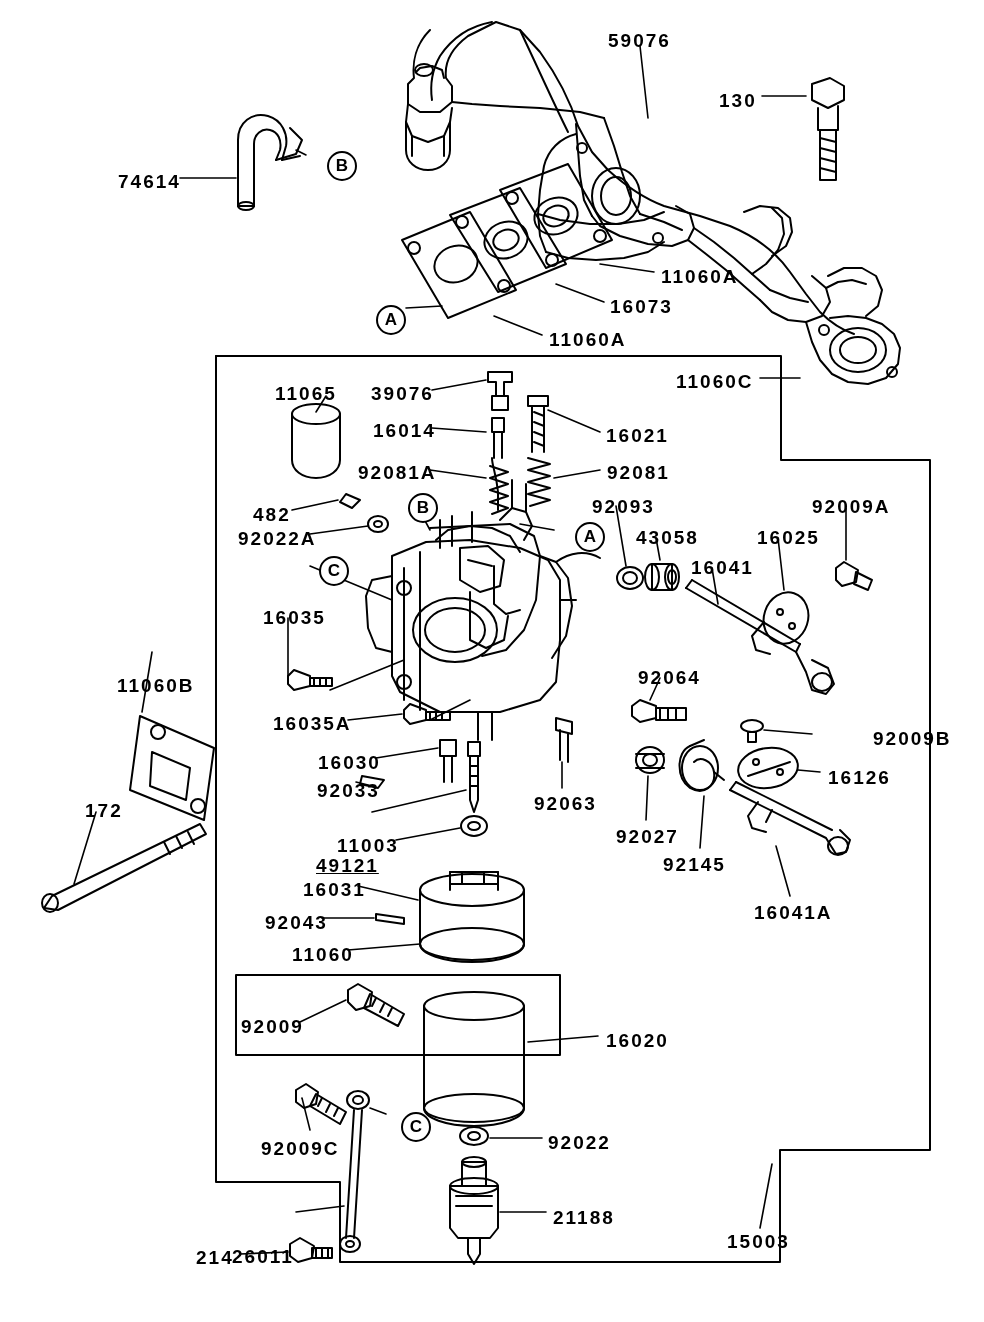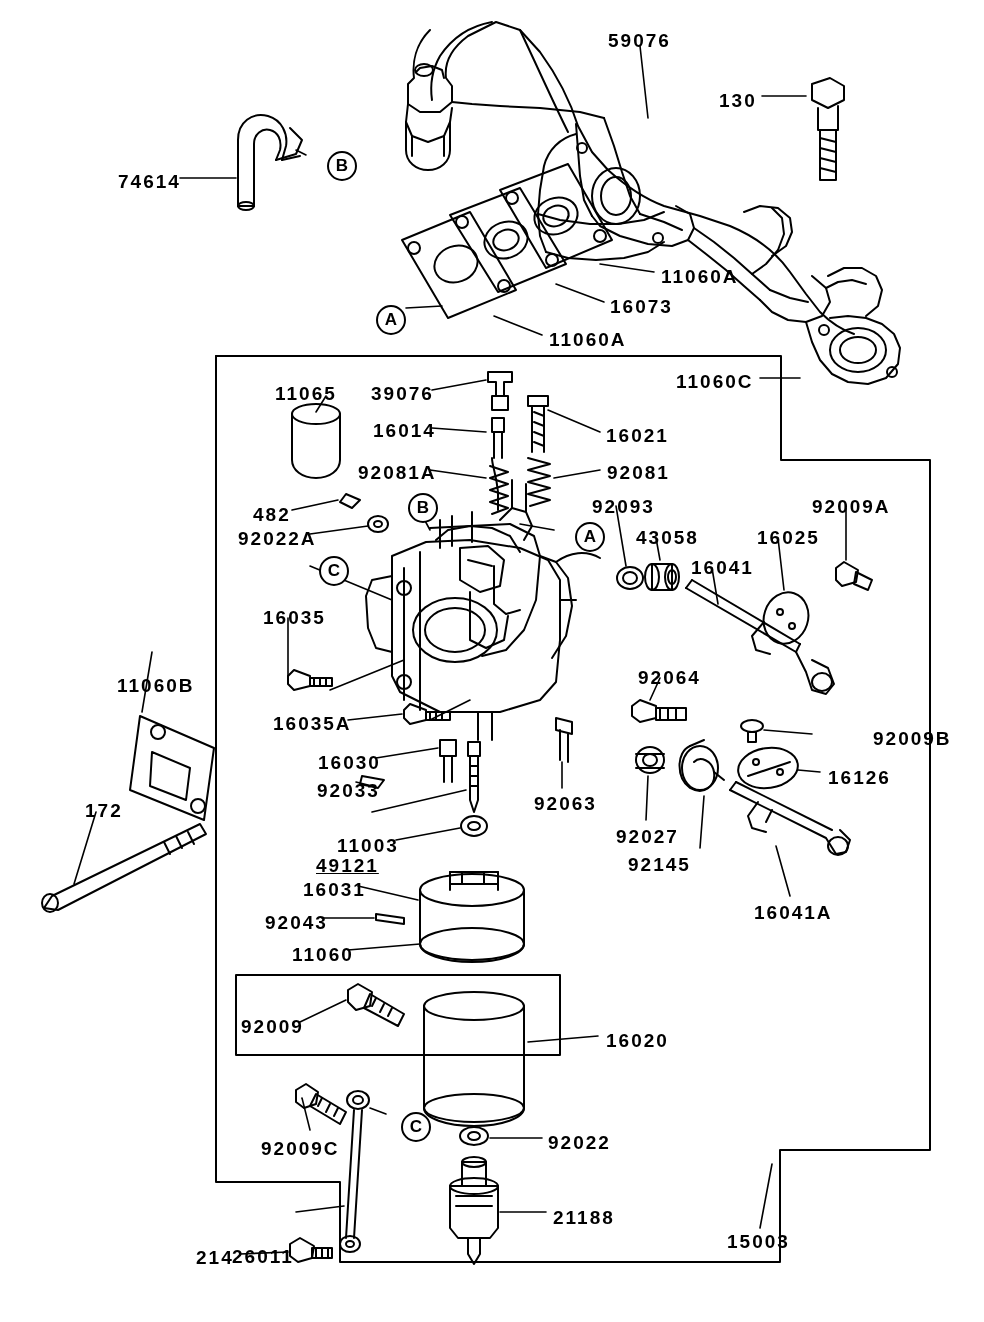--- a/index.html
+++ b/index.html
@@ -497,21 +497,21 @@
   <div class="label" style="left:273px; top:714px;">16035A</div>
   <div class="label" style="left:840px; top:729px;margin-left:33px;">92009B</div>
   <div class="label" style="left:318px; top:753px;">16030</div>
   <div class="label" style="left:828px; top:768px;">16126</div>
   <div class="label" style="left:317px; top:781px;">92033</div>
   <div class="label" style="left:85px; top:801px;">172</div>
   <div class="label" style="left:316px; top:856px;text-decoration:underline;">49121</div>
   <div class="label" style="left:534px; top:794px;">92063</div>
   <div class="label" style="left:337px; top:836px;">11003</div>
   <div class="label" style="left:616px; top:827px;">92027</div>
-  <div class="label" style="left:628px; top:855px;">92145</div>
+  <div class="label" style="left:663px; top:855px;">92145</div>
   <div class="label" style="left:754px; top:903px;">16041A</div>
   <div class="label" style="left:303px; top:880px;">16031</div>
   <div class="label" style="left:265px; top:913px;">92043</div>
   <div class="label" style="left:292px; top:945px;">11060</div>
   <div class="label" style="left:241px; top:1017px;">92009</div>
   <div class="label" style="left:606px; top:1031px;">16020</div>
   <div class="label" style="left:548px; top:1133px;">92022</div>
   <div class="label" style="left:261px; top:1139px;">92009C</div>
   <div class="label" style="left:232px; top:1207px;margin-top:40px;">26011</div>
   <div class="label" style="left:553px; top:1208px;">21188</div>

